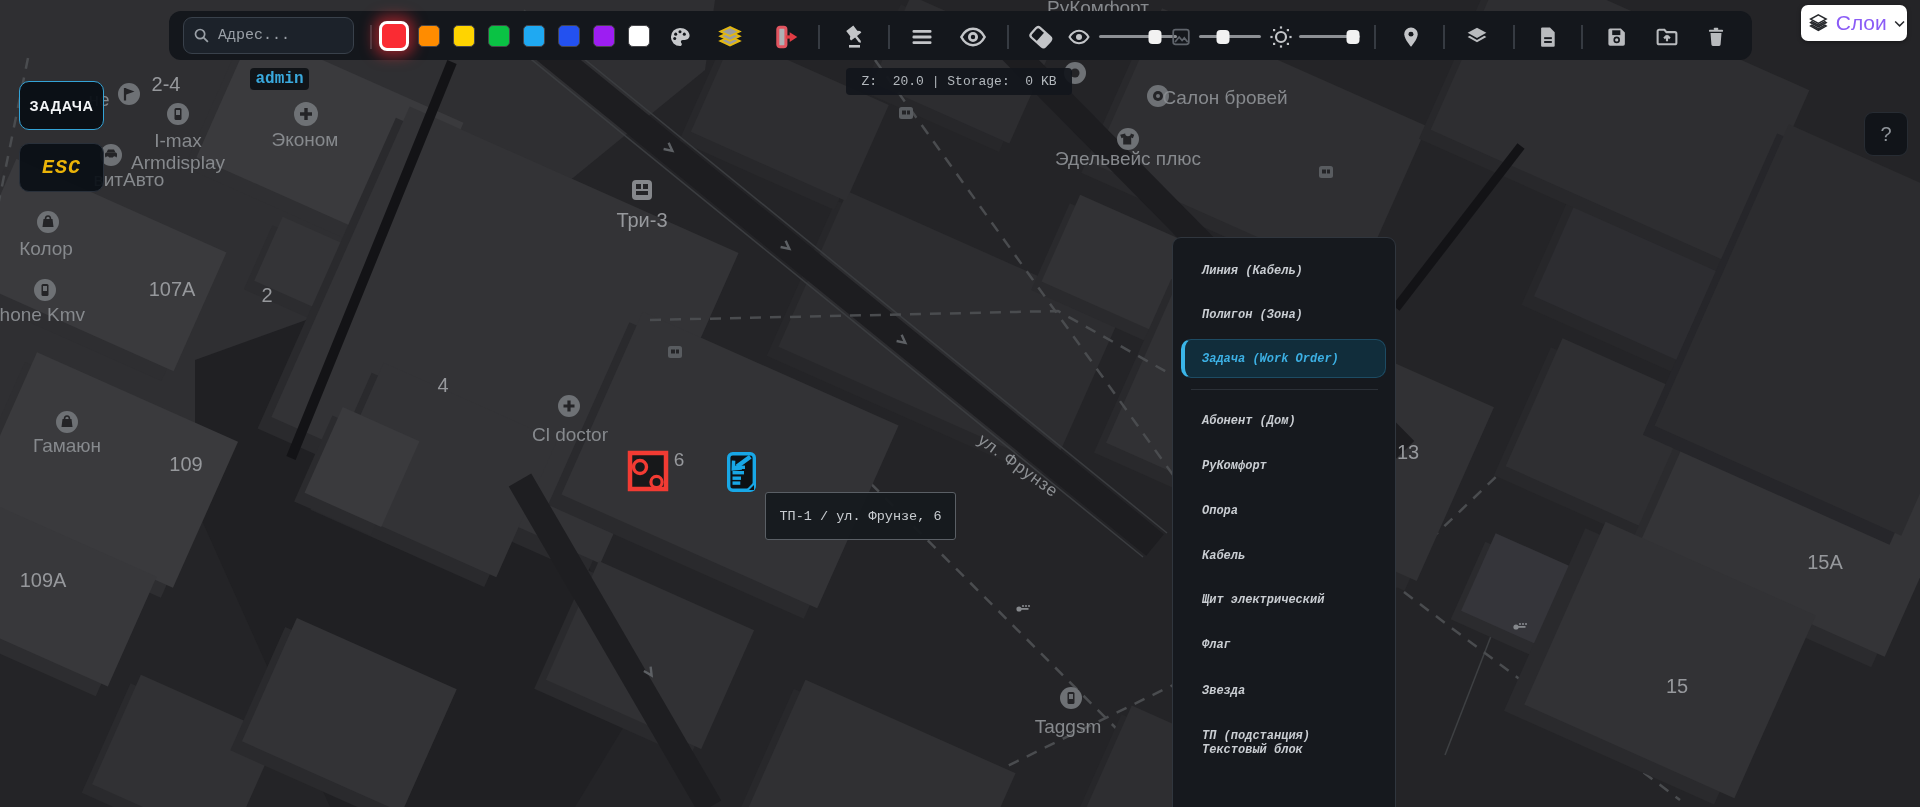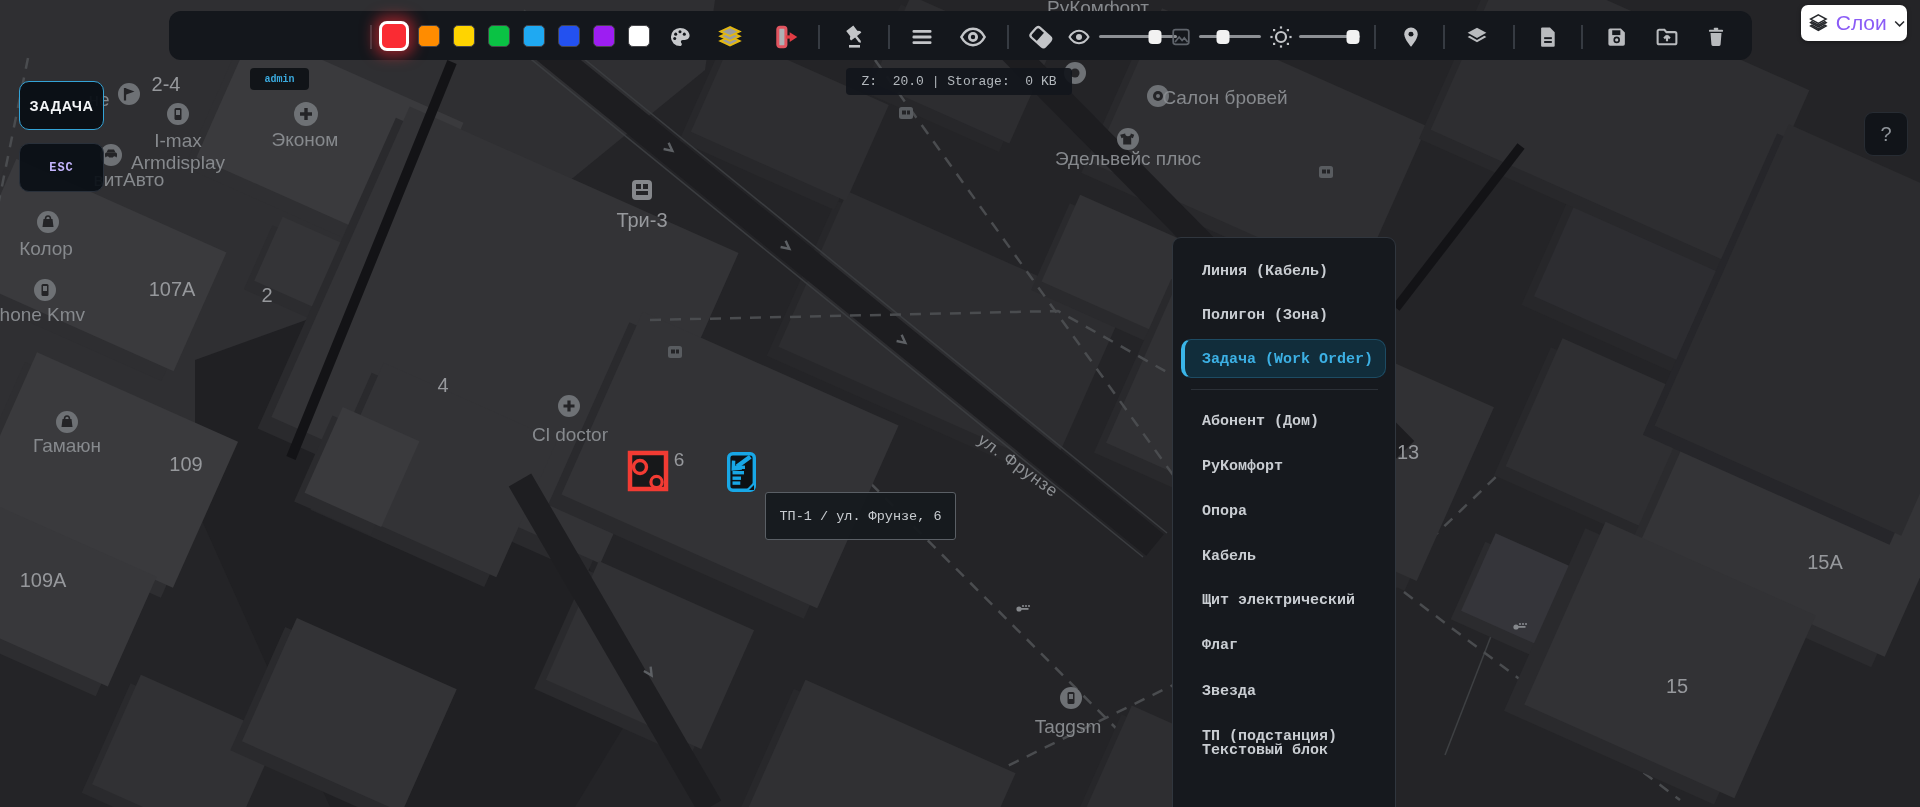--- a/index.html
+++ b/index.html
@@ -15,32 +15,32 @@
   #search span{font-family:"Liberation Mono",monospace;font-size:15px;margin-left:8px;color:#9aa0a7;}
   .tsep{width:2px;height:24px;background:#363b42;position:absolute;top:14px;}
   .sw{position:absolute;top:25px;width:22px;height:22px;border-radius:5px;border:1px solid #46464a;transform:translateY(-50%);}
   .swsel{position:absolute;top:25px;width:30px;height:30px;border-radius:8px;border:3px solid #fff;transform:translateY(-50%);box-shadow:0 0 14px 5px rgba(248,45,55,.55);}
   .ticon{position:absolute;top:25.5px;transform:translate(-50%,-50%);}
   .slider{position:absolute;top:24px;height:3px;background:#8d9094;border-radius:2px;}
   .knob{position:absolute;top:25.5px;width:13px;height:14px;background:#f2f2f2;border-radius:4px;transform:translate(-50%,-50%);}
 
   
   #btnTask{position:absolute;left:19px;top:81px;width:85px;height:49px;background:rgba(10,15,21,.95);border:1.5px solid #34a3d6;border-radius:10px;color:#f3f5f7;font-weight:bold;font-size:14.5px;letter-spacing:0.6px;display:flex;align-items:center;justify-content:center;}
-  #btnEsc{position:absolute;left:19px;top:143px;width:85px;height:49px;background:rgba(10,15,21,.93);border:1px solid #29303a;border-radius:10px;color:#c4b5fd;font-weight:bold;font-size:12px;letter-spacing:1px;display:flex;align-items:center;justify-content:center;font-family:"Liberation Mono",monospace;}
-
-  #admin{position:absolute;left:250px;top:68px;width:59px;height:22px;background:rgba(14,17,21,.92);border-radius:4px;color:#3aa9dd;font-family:"Liberation Mono",monospace;font-weight:bold;font-size:10px;display:flex;align-items:center;justify-content:center;}
+  #btnEsc{position:absolute;left:19px;top:143px;width:85px;height:49px;background:rgba(10,15,21,.93);border:1px solid #29303a;border-radius:10px;color:#eab308;font-weight:bold;font-size:20px;letter-spacing:1px;display:flex;align-items:center;justify-content:center;font-family:"Liberation Mono",monospace;font-style:italic;}
+
+  #admin{position:absolute;left:250px;top:68px;width:59px;height:22px;background:rgba(14,17,21,.92);border-radius:4px;color:#3aa9dd;font-family:"Liberation Mono",monospace;font-weight:bold;font-size:16px;display:flex;align-items:center;justify-content:center;}
 
   #status{position:absolute;left:846px;top:68px;width:226px;height:27px;background:rgba(18,22,28,.93);border-radius:4px;color:#b3b8bd;font-family:"Liberation Mono",monospace;font-size:13px;display:flex;align-items:center;justify-content:center;white-space:pre;}
 
   #layersBtn{position:absolute;left:1801px;top:5px;width:106px;height:36px;background:#fff;border-radius:7px;display:flex;align-items:center;box-shadow:0 1px 4px rgba(0,0,0,.4);color:#8b5cf6;font-size:17px;}
   #helpBtn{position:absolute;left:1864px;top:112px;width:44px;height:44px;background:rgba(16,19,24,.92);border:1px solid #272c33;border-radius:9px;color:#8f949a;font-size:20px;display:flex;align-items:center;justify-content:center;}
 
   
   #menu{position:absolute;left:1172px;top:237px;width:224px;height:600px;background:#16191e;border:1px solid #30363e;border-radius:9px;}
-  .mi{position:absolute;left:29px;font-family:"Liberation Mono",monospace;font-weight:bold;font-size:15px;color:#c9cdd2;white-space:pre;transform:translateY(-50%);}
+  .mi{position:absolute;left:29px;font-family:"Liberation Mono",monospace;font-weight:bold;font-size:12px;color:#c9cdd2;white-space:pre;transform:translateY(-50%);font-style:italic;}
   #mhl{position:absolute;left:8px;top:101px;width:205px;height:39px;background:#112d3b;border:1px solid #1d4b63;border-left:4px solid #3ab5e8;border-radius:10px;}
   
   #msep{position:absolute;left:18px;top:151px;width:187px;height:1px;background:#2b3037;}
 
   
   #tip{position:absolute;left:765px;top:492px;width:191px;height:48px;background:rgba(22,26,30,.96);border:1px solid #5a5f65;border-radius:3px;color:#c8ccd0;font-family:"Liberation Mono",monospace;font-size:13.5px;display:flex;align-items:center;justify-content:center;white-space:pre;}
 </style>
 </head>
 <body>
 <svg id="map" width="1920" height="807" viewBox="0 0 1920 807">
@@ -326,20 +326,27 @@
       <rect x="5.5" y="21" width="11.5" height="3.4" fill="#18a7e6"></rect>
       <rect x="5.5" y="26.5" width="8.5" height="3.4" fill="#18a7e6"></rect>
       <rect x="5.5" y="31.4" width="7.8" height="3.4" fill="#18a7e6"></rect>
       <path d="M18.5 40.5 L27.5 40.5 L27.5 31.5 Z" fill="#18a7e6"></path>
       <path d="M22 40 L27 40 L27 35 Z" fill="#0d1114"></path>
     </g>
   </g>
 </svg>
 
 <div id="toolbar">
+  <div id="search">
+    <svg width="17" height="17" viewBox="0 0 24 24" fill="none" stroke="#9aa0a7" stroke-width="2.4">
+        <circle cx="10" cy="10" r="6.5"></circle>
+        <line x1="15" y1="15" x2="21" y2="21"></line>
+      </svg>
+    <span>Адрес...</span>
+  </div>
   <div class="tsep" style="left:201px;"></div>
   <div class="swsel" style="left:210px;background:#fa2b33;"></div>
   <div class="sw" style="left:249px;background:#ff8c00;"></div>
   <div class="sw" style="left:284px;background:#ffd400;"></div>
   <div class="sw" style="left:319px;background:#0ac244;"></div>
   <div class="sw" style="left:354px;background:#1fa9f2;"></div>
   <div class="sw" style="left:389px;background:#2351f0;"></div>
   <div class="sw" style="left:424px;background:#9d1ef2;"></div>
   <div class="sw" style="left:459px;background:#ffffff;"></div>
 

